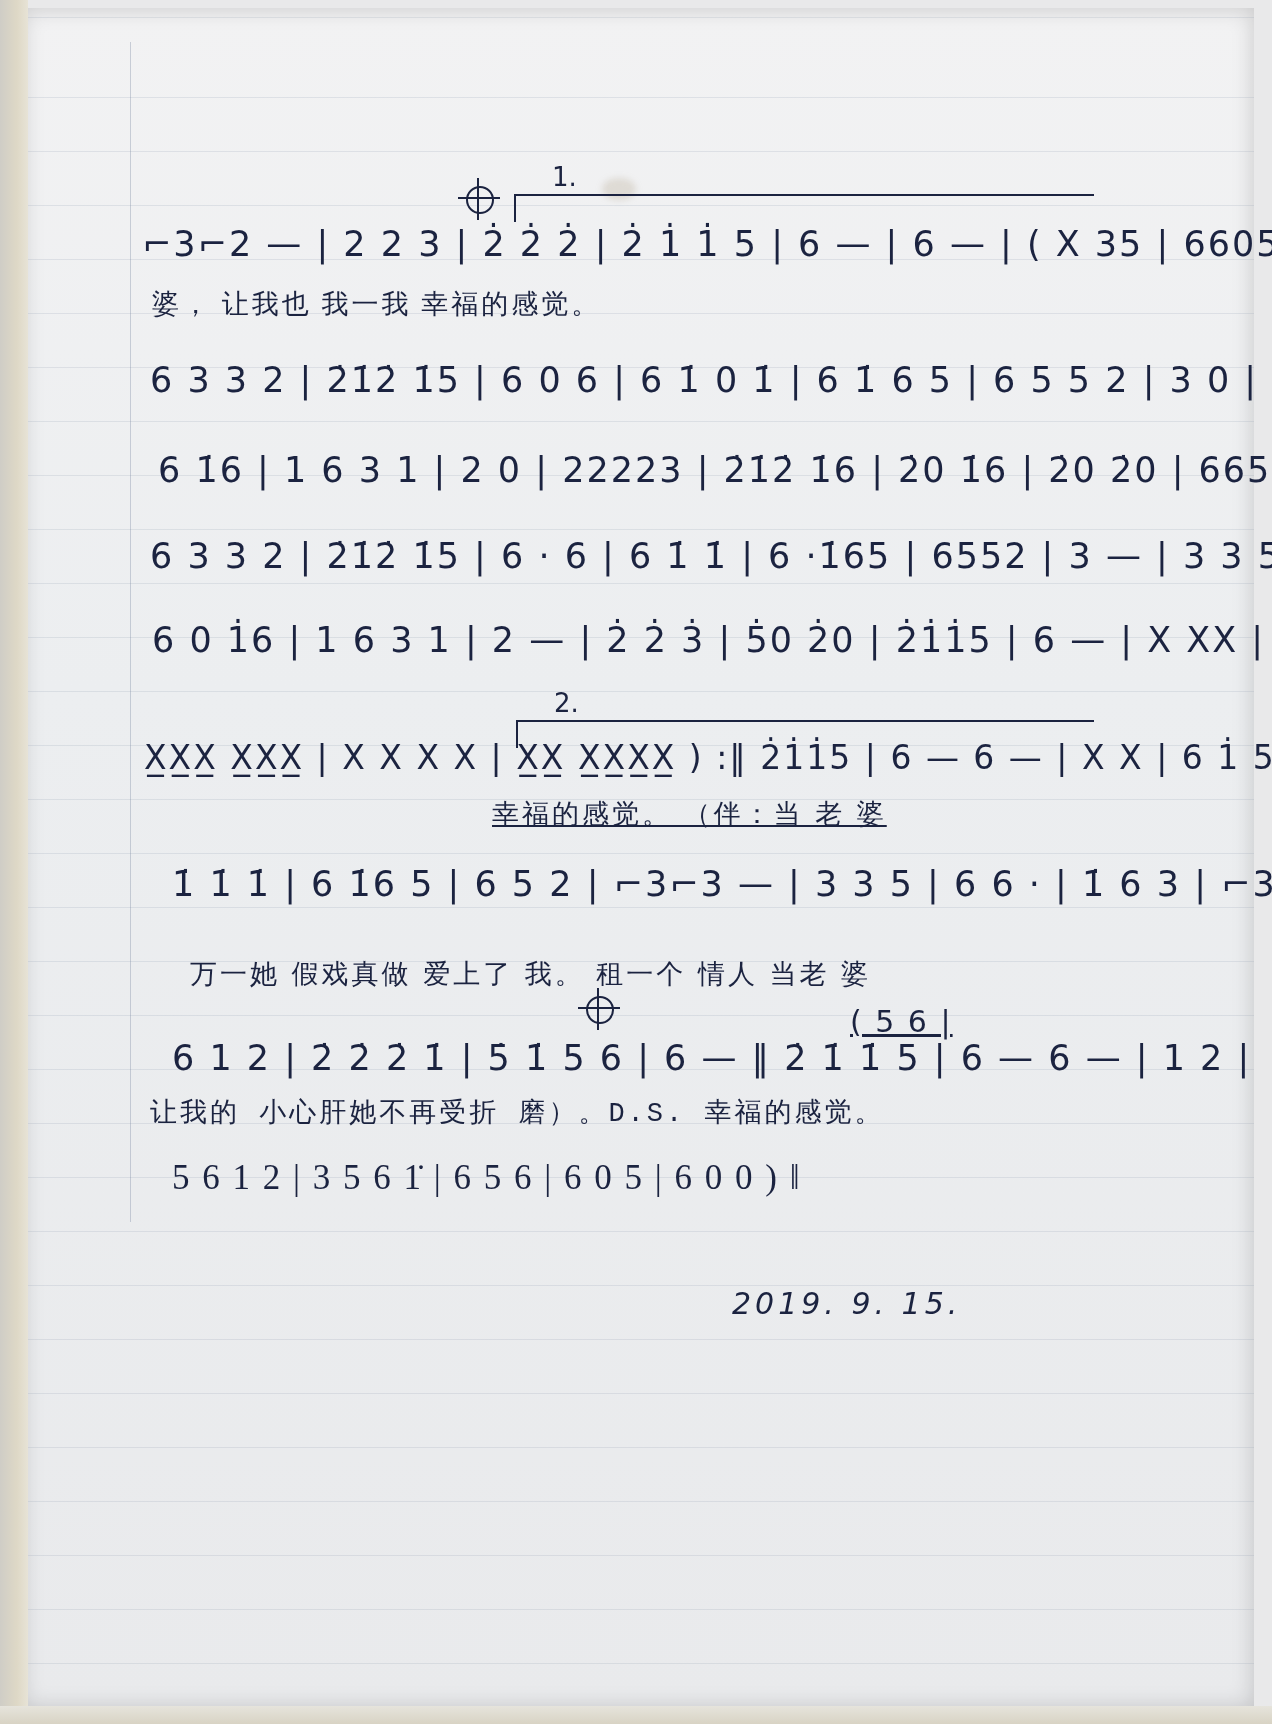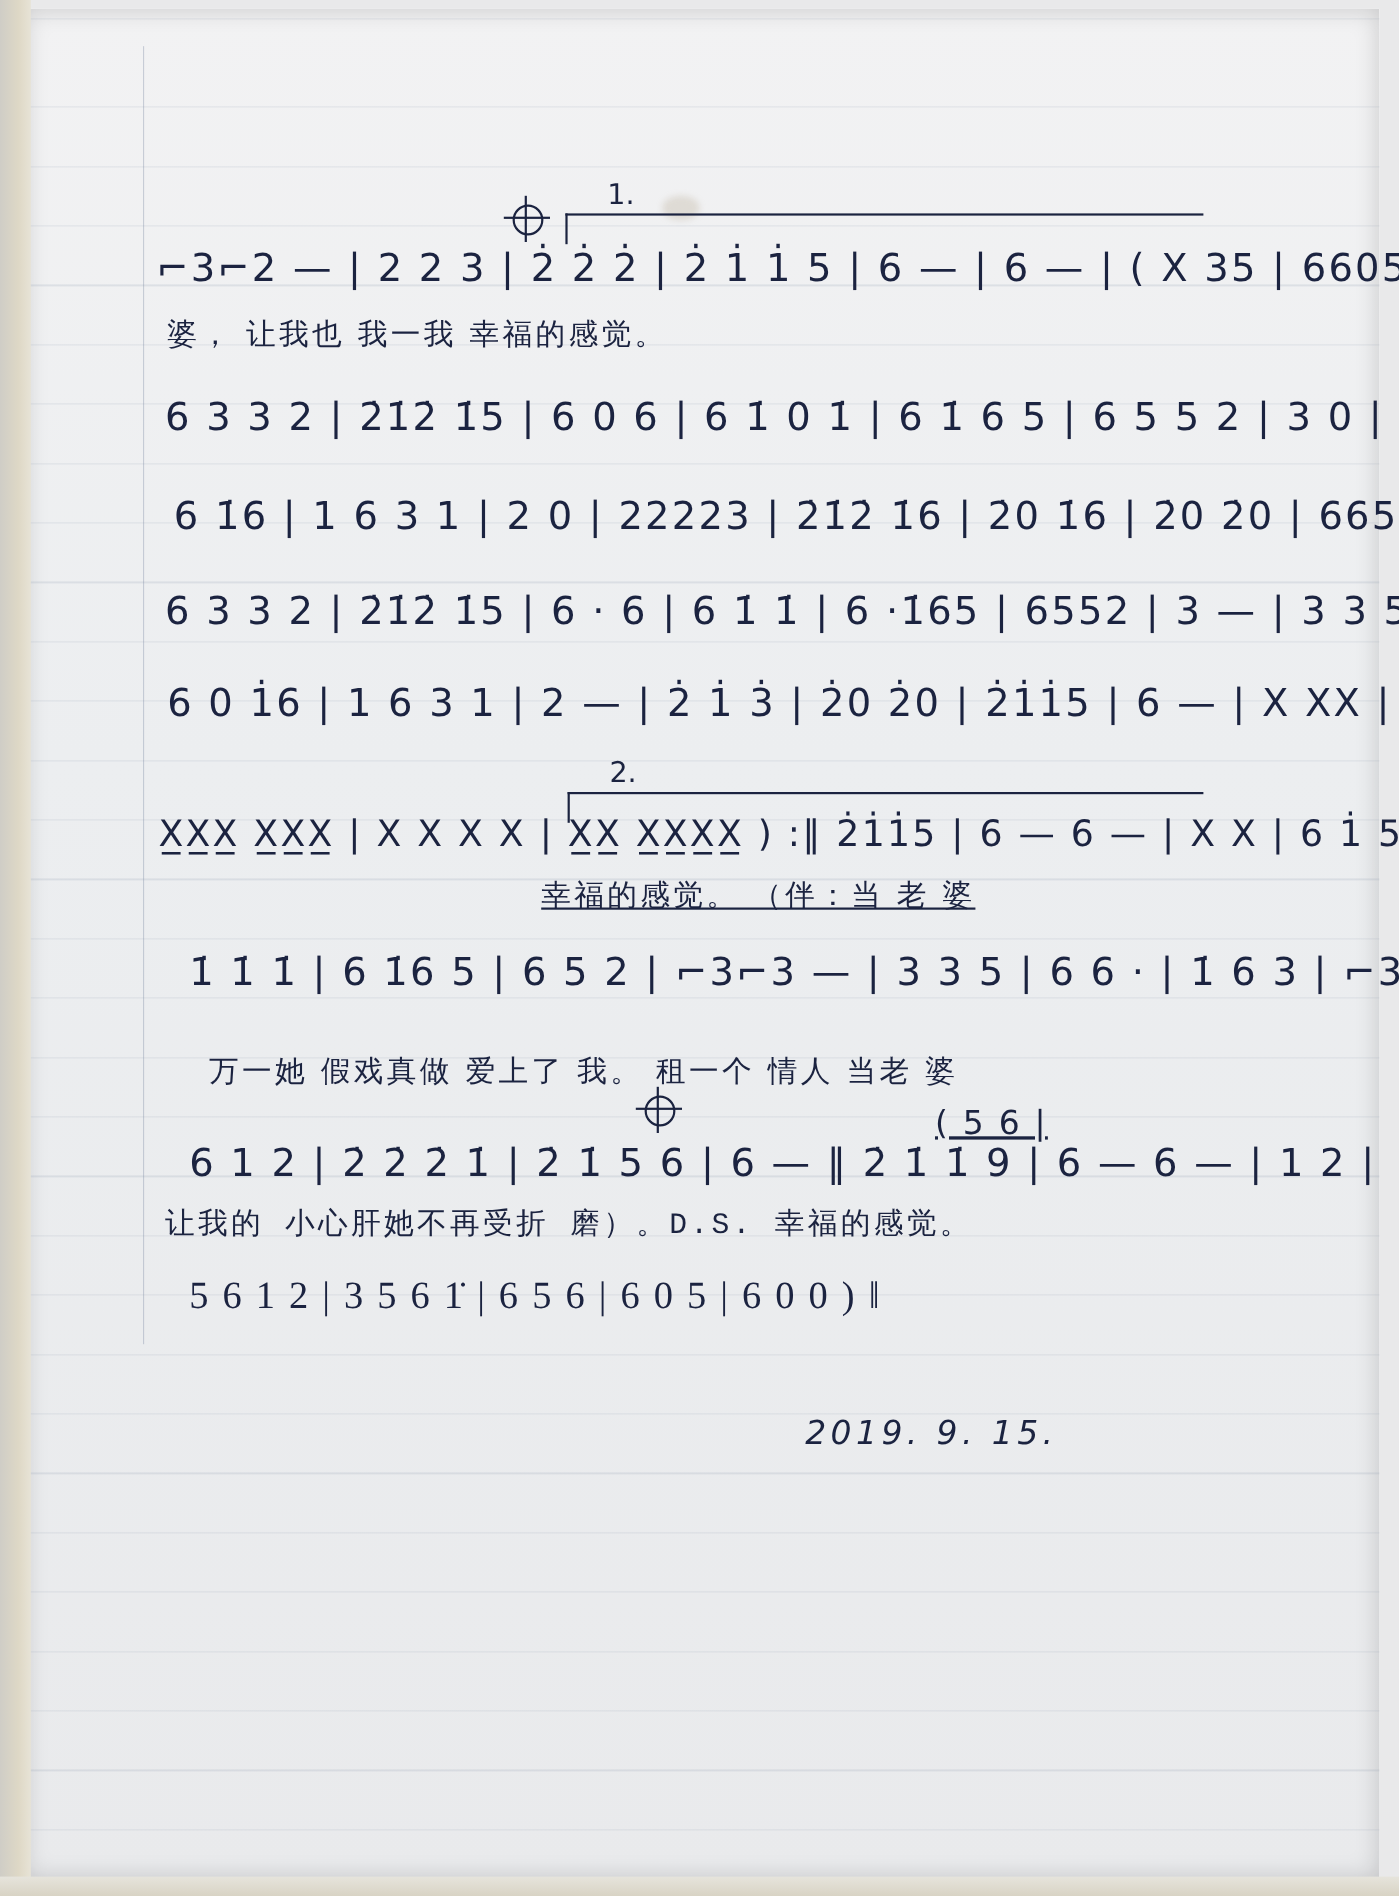--- a/index.html
+++ b/index.html
@@ -155,47 +155,47 @@
     <div class="smudge"></div>
 
     <div class="coda" style="left:442px; top:176px;">
         <i></i>
       </div>
     <div class="volta" style="left:492px; top:186px; width:578px;">
       <span>1.</span>
     </div>
 
     <div class="staff" style="left:120px; top:216px;">⌐3⌐2 — | 2 2 3 | 2̇ 2̇ 2̇ | 2̇ 1̇ 1̇ 5 | 6 —  | 6 — | ( X 35 | 6605 |</div>
-    <div class="lyrics" style="left:130px; top:278px;">婆， 让我也 我一我 幸福的感觉。</div>
+    <div class="lyrics" style="left:130px; top:278px;font-family:Liberation Serif, serif;">婆， 让我也 我一我 幸福的感觉。</div>
 
     <div class="staff" style="left:128px; top:352px;">6 3 3 2 | 2̇1̇2̇ 1̇5 | 6 0 6 | 6 1̇ 0 1̇ | 6 1̇ 6 5 | 6 5 5 2 | 3    0 | 3305 |</div>
 
     <div class="staff" style="left:136px; top:442px;">6 1̇6 | 1 6 3 1 | 2   0 | 22223 | 2̇1̇2̇ 1̇6 | 2̇0 1̇6 | 2̇0 2̇0 | 665 |</div>
 
     <div class="staff" style="left:128px; top:528px;">6 3 3 2 | 2̇1̇2̇ 1̇5 | 6 · 6 | 6 1̇ 1̇ | 6 ·1̇65 | 6552 | 3 — | 3 3 5 |</div>
 
-    <div class="staff" style="left:130px; top:612px;">6 0 1̇6 | 1 6 3 1 | 2 — | 2̇ 1̇ 3̇ | 2̇0 2̇0 | 2̇1̇1̇5 | 6 — | X XX |</div>
+    <div class="staff" style="left:130px; top:612px;">6 0 1̇6 | 1 6 3 1 | 2 — | 2̇ 2̇ 3̇ | 5̇0 2̇0 | 2̇1̇1̇5 | 6 — | X XX |</div>
 
     <div class="volta" style="left:494px; top:712px; width:576px;">
       <span>2.</span>
     </div>
 
     <div class="staff" style="left:122px; top:730px; font-size:33px;">X̲X̲X̲ X̲X̲X̲ | X X X X | X̲X̲ X̲X̲X̲X̲ ) :‖ 2̇1̇1̇5 | 6 —  6 — | X  X | 6 1̇ 5 | ⌐3⌐6 — |</div>
     <div class="lyrics" style="left:470px; top:788px;text-decoration:underline;">幸福的感觉。          （伴：当 老  婆</div>
 
     <div class="staff" style="left:150px; top:856px;">1̇ 1̇ 1̇ | 6 1̇6 5 | 6 5 2 | ⌐3⌐3 — | 3 3 5 | 6 6 · | 1̇ 6 3 | ⌐3⌐2 — |</div>
     <div class="lyrics" style="left:128px; top:948px;margin-left:40px;">万一她 假戏真做 爱上了  我。 租一个 情人  当老  婆</div>
 
     <div class="coda" style="left:562px; top:986px;">
         <i></i>
       </div>
 
     <div class="staff" style="left:828px; top:996px; font-size:30px;text-decoration:underline;">( 5 6 |</div>
 
-    <div class="staff" style="left:150px; top:1030px;">6 1 2 | 2̇ 2̇ 2̇ 1̇ | 2̇ 1̇ 5 6 | 6 — ‖ 2̇ 1̇ 1̇ 9 | 6 —  6 — | 1  2 |</div>
+    <div class="staff" style="left:150px; top:1030px;">6 1 2 | 2̇ 2̇ 2̇ 1̇ | 5̇ 1̇ 5 6 | 6 — ‖ 2̇ 1̇ 1̇ 5 | 6 —  6 — | 1  2 |</div>
     <div class="lyrics" style="left:128px; top:1086px;font-family:Liberation Mono, monospace;">让我的 小心肝她不再受折 磨）。D.S. 幸福的感觉。</div>
 
     <div class="staff" style="left:150px; top:1150px;font-family:Liberation Serif, serif;">5 6 1 2 | 3 5 6 1̇ | 6 5 6 | 6 0 5 | 6 0 0 ) ‖</div>
 
     <div class="date" style="left:710px; top:1278px;font-style:italic;">2019. 9. 15.</div>
   </div>
 
   <div id="edge-left"></div>
   <div id="edge-bottom"></div>
 </div>

